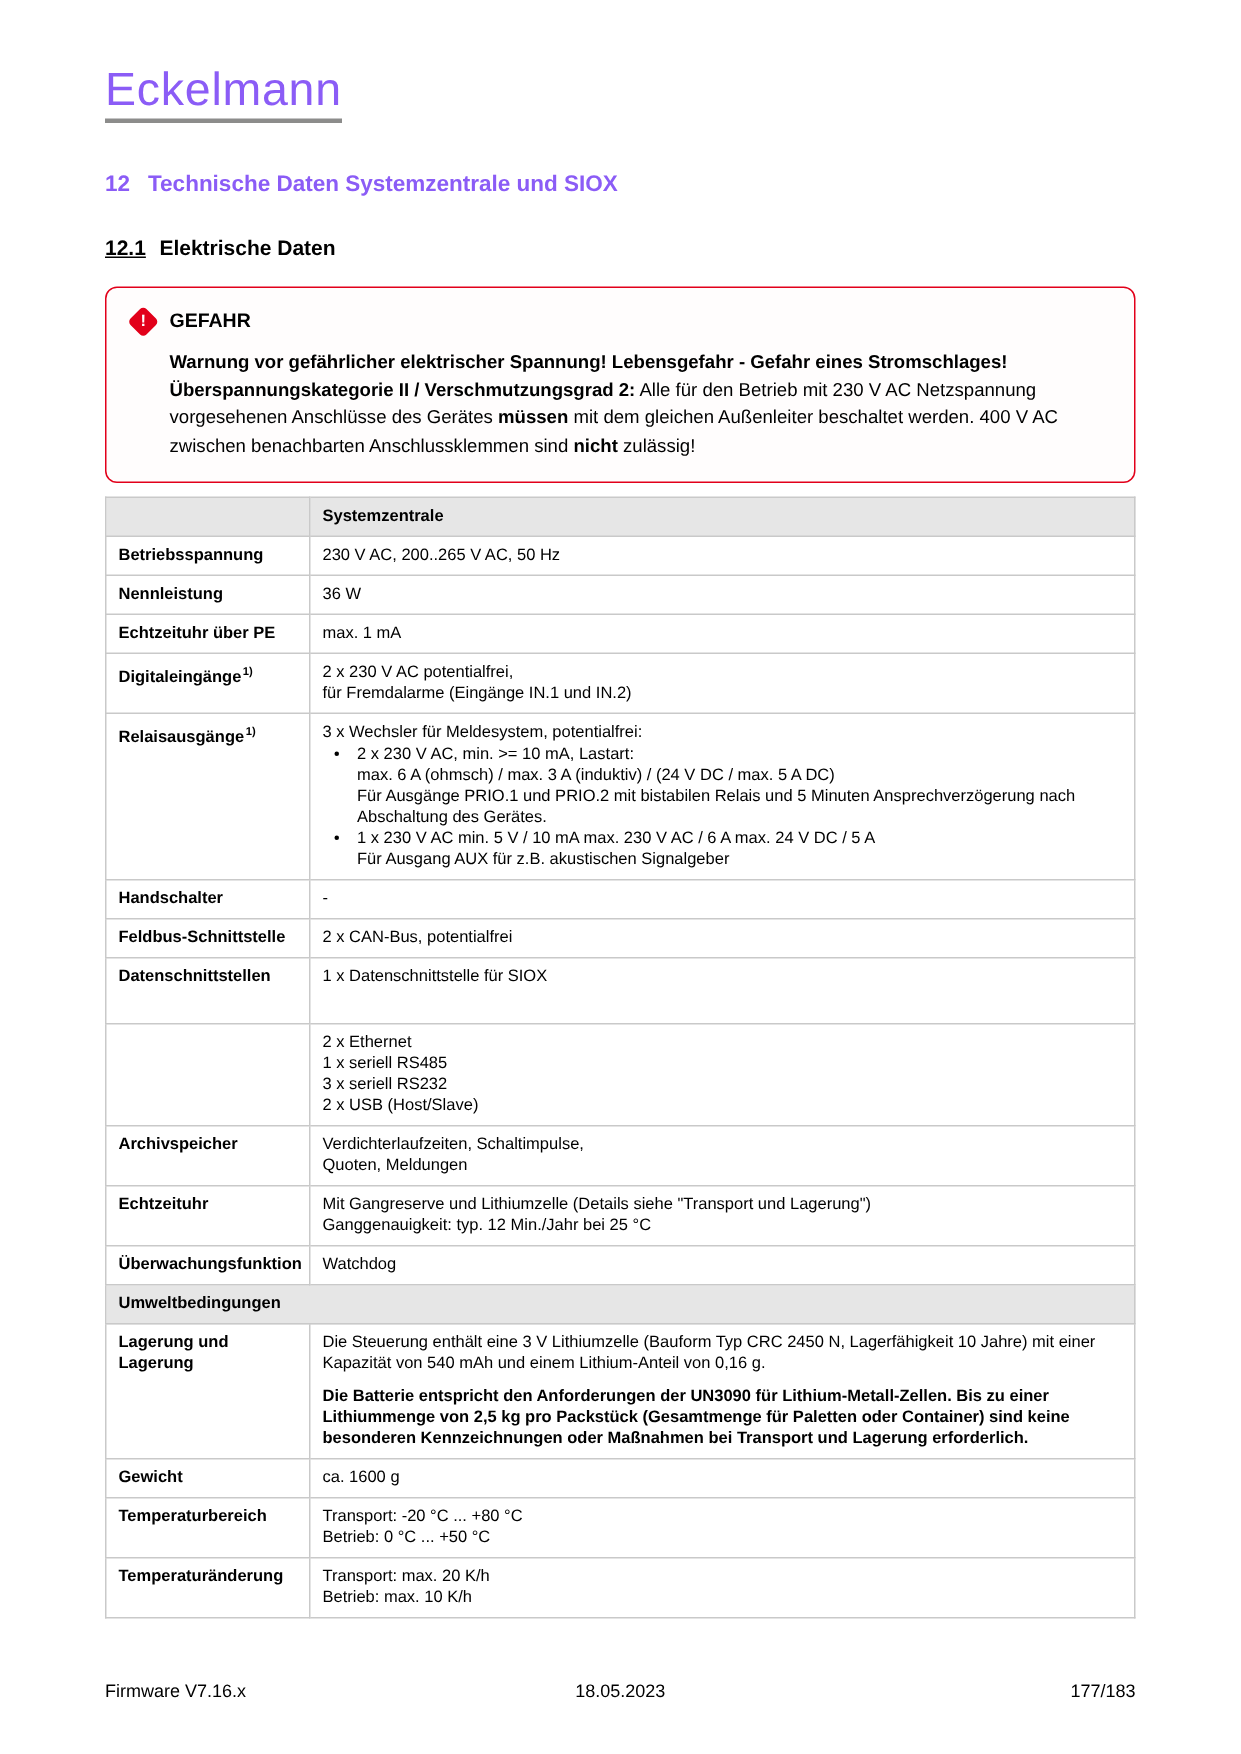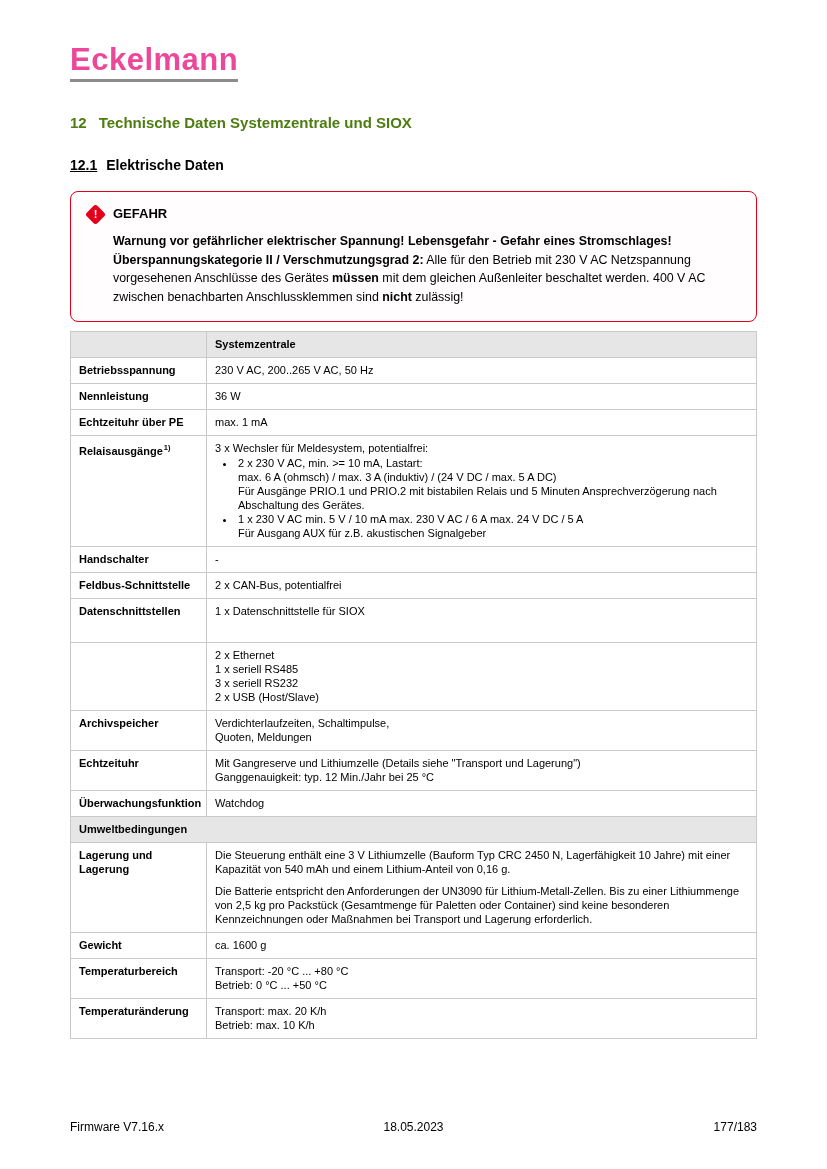--- a/index.html
+++ b/index.html
@@ -6,27 +6,27 @@
   html,body { background:#ffffff; }
   body {
     width:827px; height:1169px; position:relative;
     font-family:"Liberation Sans", sans-serif; color:#000;
     overflow:hidden;
   }
   .page { padding:44px 70px 0 70px; }
 
   
   .logo {
-    display:inline-block; font-size:31px; font-weight:bold; color:#ec4899;
+    display:inline-block; font-size:31px; font-weight:normal; color:#8b5cf6;
     letter-spacing:0.5px; line-height:1; padding-bottom:4px;
     border-bottom:3px solid #8c8c8b;
   }
 
   
-  h1.h1 { margin-top:32px; font-size:15px; font-weight:bold; color:#4d7c0f; }
+  h1.h1 { margin-top:32px; font-size:15px; font-weight:bold; color:#8b5cf6; }
   h1.h1 .num { margin-right:12px; }
   h2.h2 { margin-top:26px; font-size:14px; font-weight:bold; color:#000; }
   h2.h2 .num { margin-right:9px;text-decoration:underline; }
 
   
   .danger {
     margin-top:18px; border:1px solid #e2001a; border-radius:8px;
     background:#fffdfd; padding:14px 20px 15px 42px; position:relative;
   }
   .danger-icon {
@@ -47,21 +47,21 @@
     border:1px solid #c9c9c9; padding:5px 8px 6px 8px;
     vertical-align:top; line-height:14px;
   }
   .spec td.lbl { font-weight:bold; }
   .spec td.lbl sup { font-size:7.5px; margin-left:1px; }
   .spec tr.hdr td, .spec tr.section td { background:#e6e6e6; font-weight:bold; }
   .spec td.val { white-space:pre-line; }
   .spec td.tall { height:44px;margin-top:40px; }
   ul.bullets { margin:1px 0 0 21px; padding:0; }
   ul.bullets li { white-space:pre-line; padding-left:2px; margin:0; }
-  .para2 { margin-top:8px; white-space:pre-line; }
+  .para2 { margin-top:8px; white-space:pre-line;font-weight:bold; }
 
   
   .footer { position:absolute; left:70px; right:70px; top:1120px; font-size:12px; height:16px; }
   .footer .fl { position:absolute; left:0; top:0; }
   .footer .fc { display:block; width:100%; text-align:center; }
   .footer .fr { position:absolute; right:0; top:0;text-align:center; }
 </style>
 </head>
 <body>
 
@@ -102,20 +102,25 @@
         <td class="lbl">Betriebsspannung</td>
         <td class="val">230 V AC, 200..265 V AC, 50 Hz</td>
       </tr>
       <tr>
         <td class="lbl">Nennleistung</td>
         <td class="val">36 W</td>
       </tr>
       <tr>
         <td class="lbl">Echtzeituhr über PE</td>
         <td class="val">max. 1 mA</td>
+      </tr>
+      <tr>
+        <td class="lbl"><span>Digitaleingänge</span><sup>1)</sup></td>
+        <td class="val">2 x 230 V AC potentialfrei,
+für Fremdalarme (Eingänge IN.1 und IN.2)</td>
       </tr>
       <tr>
         <td class="lbl"><span>Relaisausgänge</span><sup>1)</sup></td>
         <td>
           <div class="val">3 x Wechsler für Meldesystem, potentialfrei:</div>
           <ul class="bullets">
             <li>2 x 230 V AC, min. &gt;= 10 mA, Lastart:
 max. 6 A (ohmsch) / max. 3 A (induktiv) / (24 V DC / max. 5 A DC)
 Für Ausgänge PRIO.1 und PRIO.2 mit bistabilen Relais und 5 Minuten Ansprechverzögerung nach Abschaltung des Gerätes.</li>
             <li>1 x 230 V AC min. 5 V / 10 mA max. 230 V AC / 6 A max. 24 V DC / 5 A

